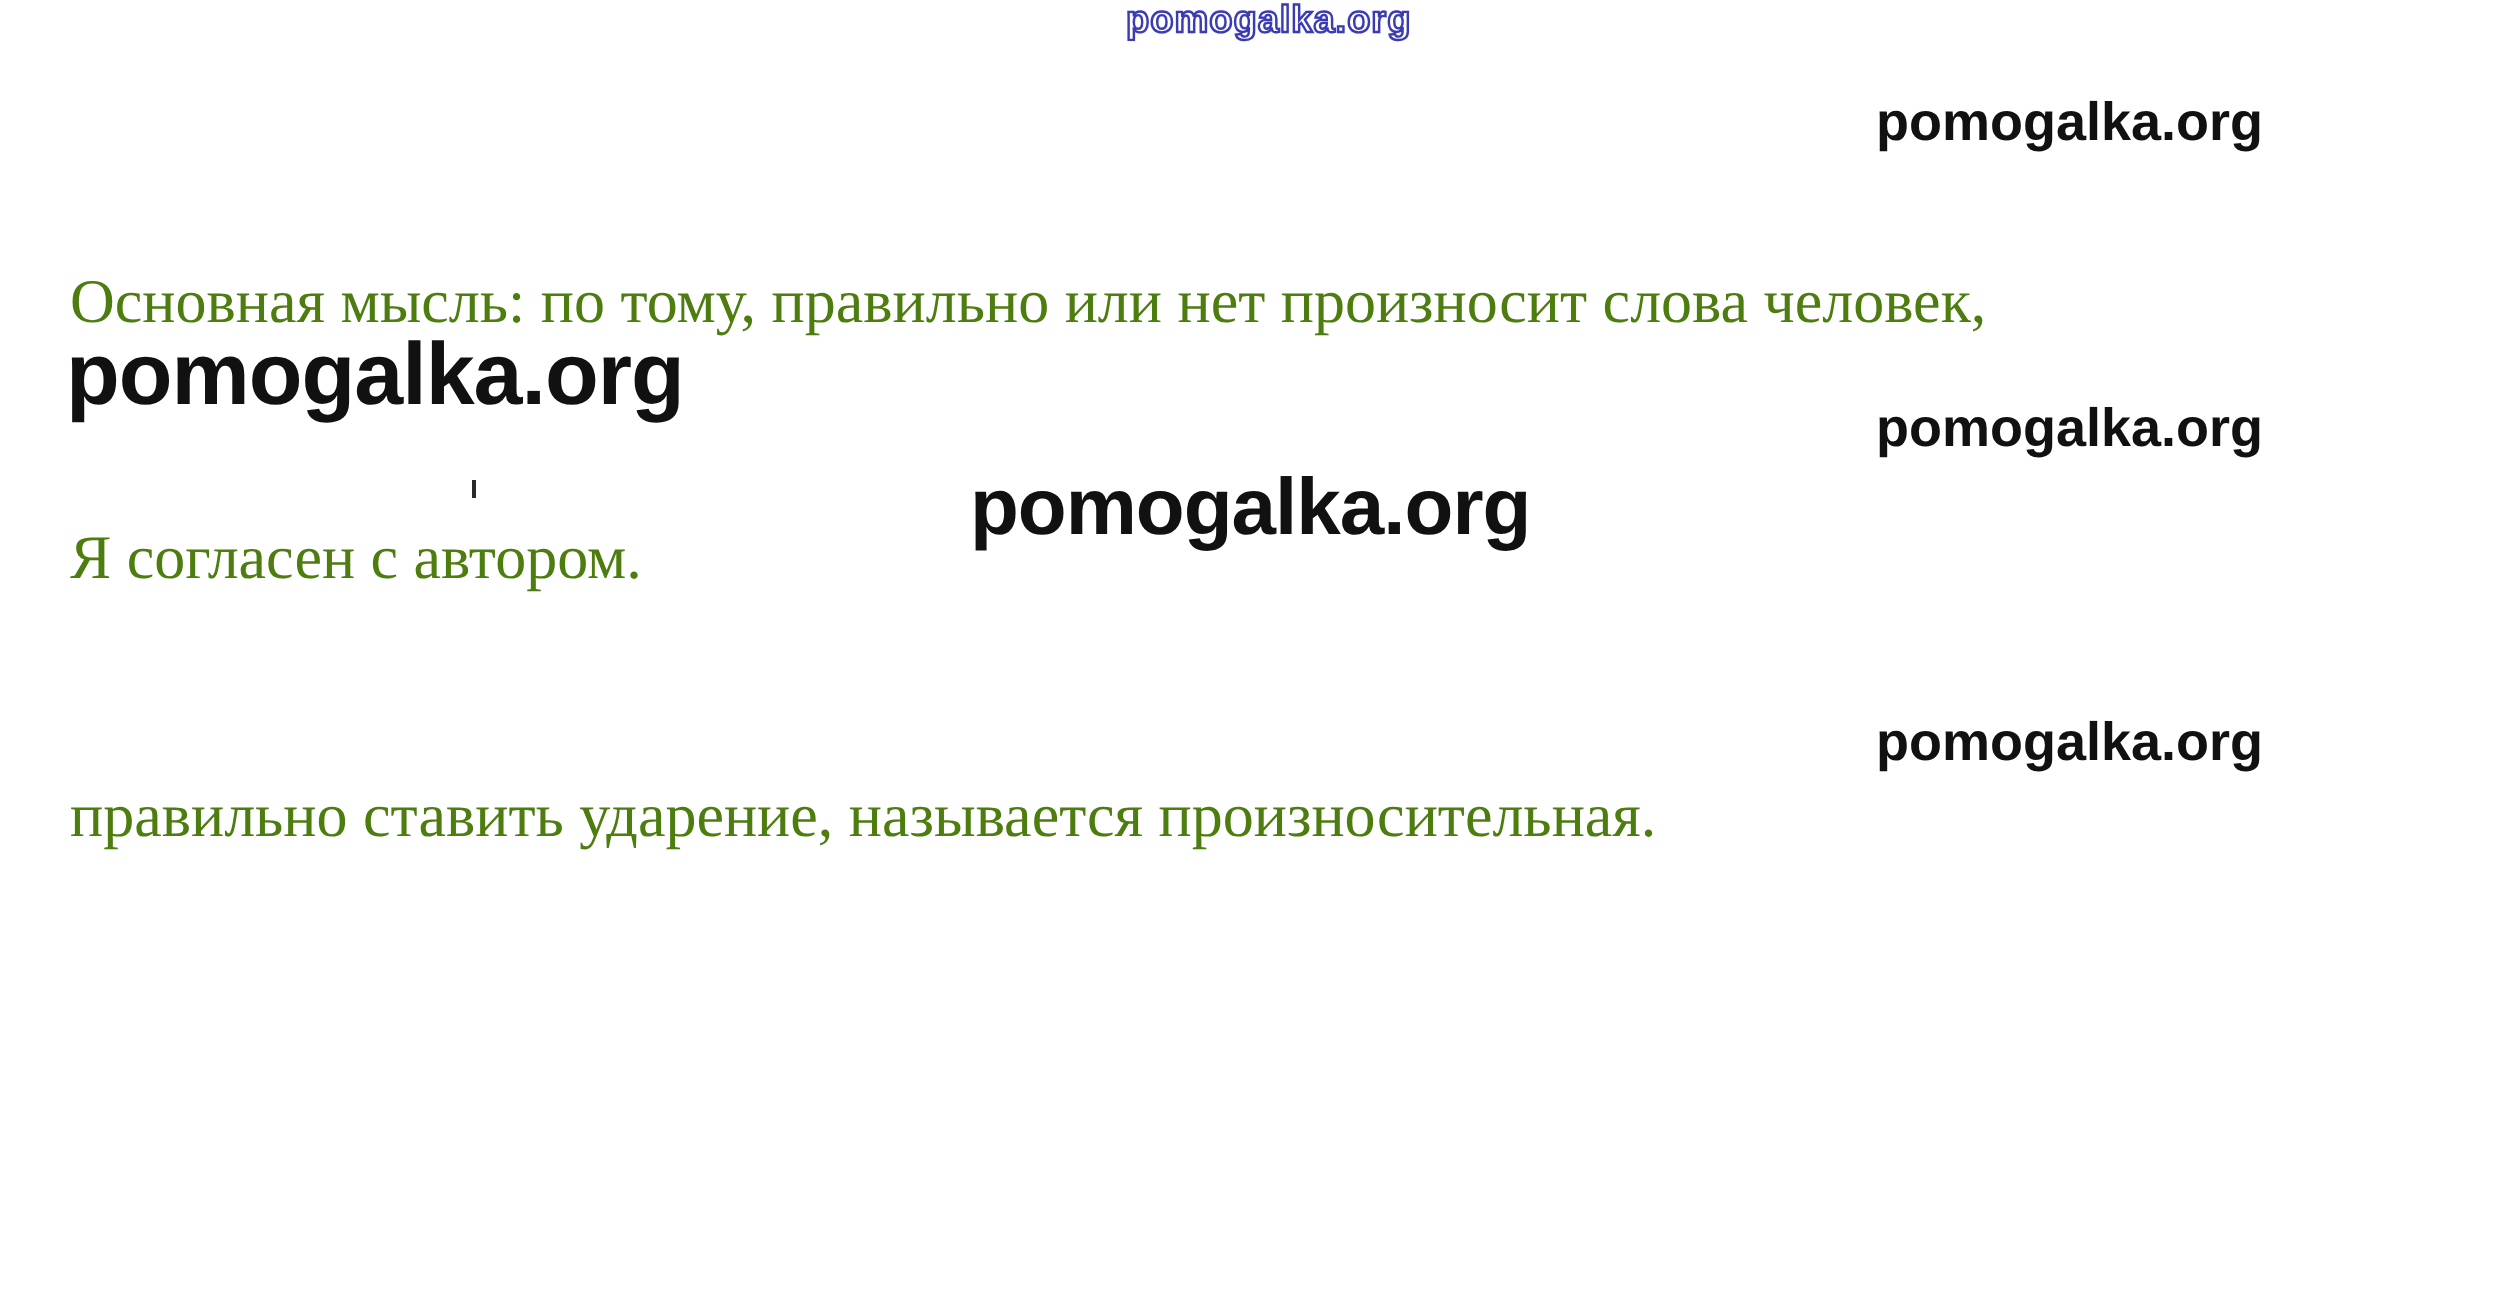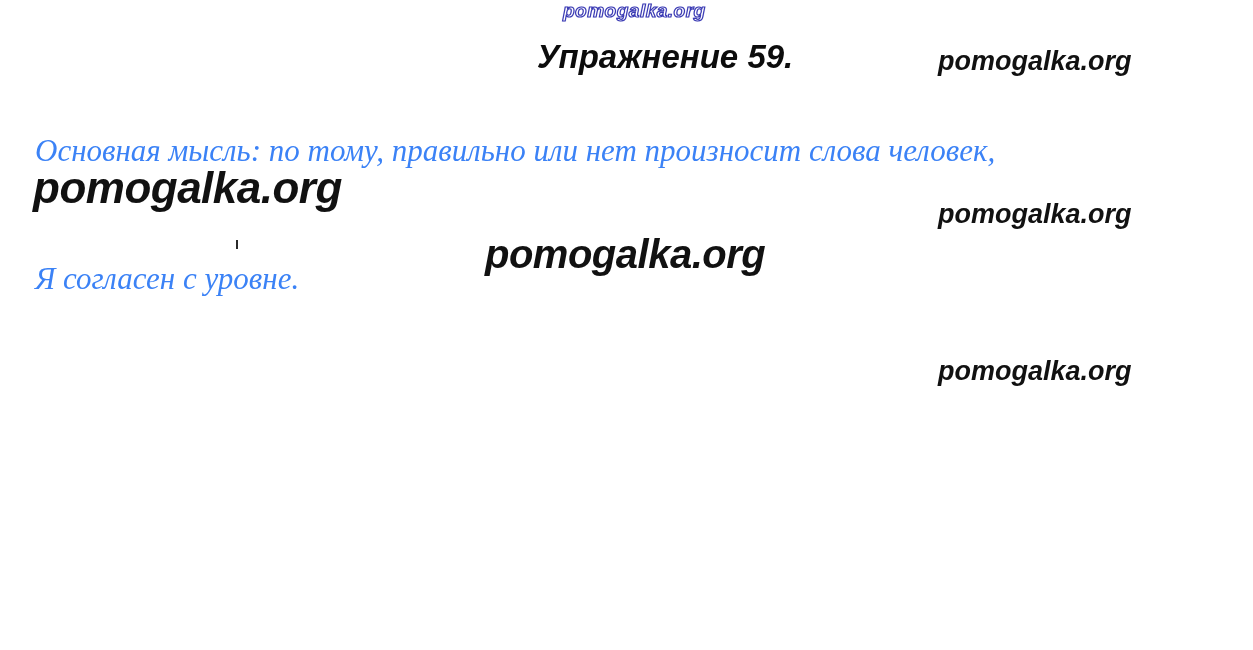--- a/index.html
+++ b/index.html
@@ -8,21 +8,20 @@
     background: #ffffff;
   }
   .page {
     position: relative;
     width: 1253px;
     height: 558px;
     background: #ffffff;
     overflow: hidden;
     font-family: "Liberation Serif", serif;
     color: #111111;
-    font-style: italic;
   }
   
   .wm {
     position: absolute;
     font-family: "Liberation Sans", sans-serif;
     white-space: nowrap;
     color: #111111;
   }
   .wm-top-blue {
     left: 563px;
@@ -66,21 +65,21 @@
   }
   
   .line {
     position: absolute;
     left: 35px;
     margin: 0;
     font-family: "Liberation Serif", serif;
     font-size: 31px;
     font-weight: 400;
     white-space: nowrap;
-    color: #3b82f6;
+    color: #4d7c0f;
     line-height: 1.15;
   }
   .p1l1 { top: 133px; }
   .p1l2 { top: 203px; }
   .p2   { top: 261px; }
   .p3l1 { top: 326px; }
   .p3l2 { top: 390px; }
   
   .artifact {
     position: absolute;
@@ -91,34 +90,34 @@
     background: #2a2a2a;
   }
 </style>
 </head>
 <body>
 
 <div class="page">
 
   <div class="wm wm-top-blue">pomogalka.org</div>
 
-  <h1 class="title">Упражнение 59.</h1>
 
   <div class="wm wm-right wm-r1">pomogalka.org</div>
 
   <p class="line p1l1">Основная мысль: по тому, правильно или нет произносит слова человек,</p>
 
   <div class="wm wm-left-bold">pomogalka.org</div>
 
 
   <div class="wm wm-right wm-r2">pomogalka.org</div>
 
   <div class="artifact"></div>
 
   <div class="wm wm-center">pomogalka.org</div>
 
-  <p class="line p2">Я согласен с уровне.</p>
+  <p class="line p2">Я согласен с автором.</p>
 
 
   <div class="wm wm-right wm-r3">pomogalka.org</div>
 
+  <p class="line p3l2">правильно ставить ударение, называется произносительная.</p>
 
 </div>
 
 </body></html>

